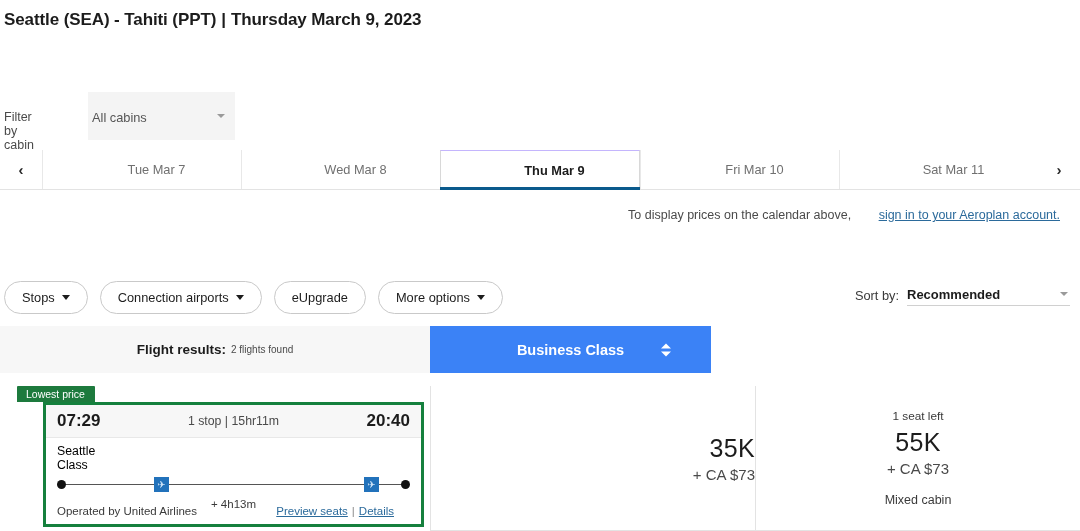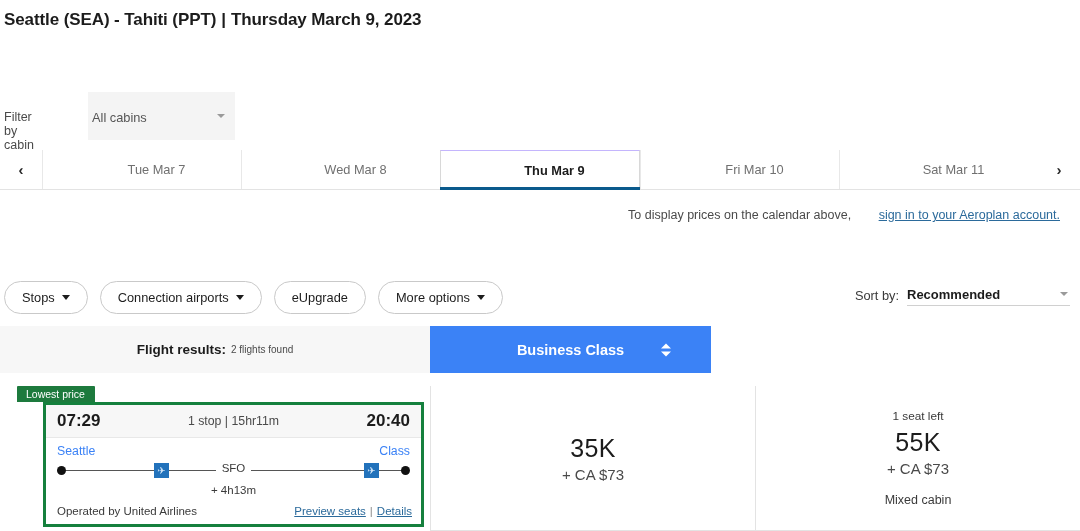--- a/index.html
+++ b/index.html
@@ -155,21 +155,21 @@
   .card-times {
     position: relative; height: 33px; background: #f7f7f7;
     border-bottom: 1px solid #e8e8e8;
     display: flex; align-items: center;
   }
   .t-dep { position: absolute; left: 11px; font-size: 17px; font-weight: bold; color: #1c1c1c; }
   .t-mid { width: 100%; text-align: center; font-size: 12.3px; color: #4a4a4a; }
   .t-arr { position: absolute; right: 11px; font-size: 17px; font-weight: bold; color: #1c1c1c; }
 
   .card-body { position: relative; padding: 6px 11px 0 11px; }
-  .city-line { display: flex; justify-content: space-between; font-size: 12.3px; color: #3b82f6; }
+  .city-line { display: flex; justify-content: space-between; font-size: 12.3px; color: #000000; flex-direction: column; }
 
   .route { position: relative; height: 22px; margin-top: 3px; }
   .route .line {
     position: absolute; left: 5px; right: 5px; top: 9px; height: 1px; background: #555;
   }
   .route .dot {
     position: absolute; top: 5px; width: 9px; height: 9px;
     border-radius: 50%; background: #111;
   }
   .route .dot.a { left: 0px; }
@@ -182,38 +182,38 @@
   .route .plane.p1 { left: 97px; }
   .route .plane.p2 { left: 307px; }
   .route .stop-lbl {
     position: absolute; left: 0; right: 0; top: 1px;
     text-align: center; font-size: 11.5px; color: #3a3a3a;
   }
   .route .stop-lbl span { background: #fff; padding: 0 6px; }
   .layover { text-align: center; font-size: 11.5px; color: #3a3a3a; margin-top: 1px; }
 
   .card-foot {
-    position: absolute; left: 11px; right: 9px; bottom: 7px;
+    position: absolute; left: 11px; right: 27px; bottom: 7px;
     display: flex; justify-content: space-between; align-items: flex-start;
     font-size: 11.5px; color: #3a3a3a; gap: 28px;
   }
   .card-foot .links a { color: #2b6a9b; text-decoration: underline; cursor: pointer; }
   .card-foot .links .bar { color: #8a8a8a; padding: 0 4px; text-decoration: none; }
 
   .price-cell {
     width: 325px; height: 145px; border-left: 1px solid #e3e3e3;
     border-bottom: 1px solid #e3e3e3;
     display: flex; flex-direction: column; align-items: center; justify-content: center;
     background: #fff; cursor: pointer;
   }
   .price-cell .seats { font-size: 11.8px; color: #3a3a3a; margin-bottom: 5px; }
   .price-cell .pts { font-size: 25px; color: #1c1c1c; letter-spacing: 0.3px; }
   .price-cell .cash { font-size: 15px; color: #4a4a4a; margin-top: 3px; }
   .price-cell .mixed { font-size: 12.5px; color: #3a3a3a; margin-top: 16px; }
-  .price-cell.eco { justify-content: center; }
+  .price-cell.eco { justify-content: center; align-items: flex-end; }
 </style>
 </head>
 <body>
 
 <div class="page">
 
   <div class="hdr-title">
     <span>Seattle (SEA) - Tahiti (PPT)</span><span class="sep">|</span><span>Thursday March 9, 2023</span>
   </div>
 
@@ -293,21 +293,20 @@
           <div class="city-line">
             <span>Seattle</span>
             <span>Class</span>
           </div>
           <div class="route">
             <span class="line"></span>
             <span class="dot a"></span>
             <span class="dot b"></span>
             <span class="plane p1">✈</span>
             <span class="plane p2">✈</span>
-            <span class="stop-lbl"><span>SFO</span></span>
           </div>
           <div class="layover">+ 4h13m</div>
         </div>
         <div class="card-foot">
           <span>Operated by United Airlines</span>
           <span class="links">
             <a>Preview seats</a><span class="bar">|</span><a>Details</a>
           </span>
         </div>
       </div>

